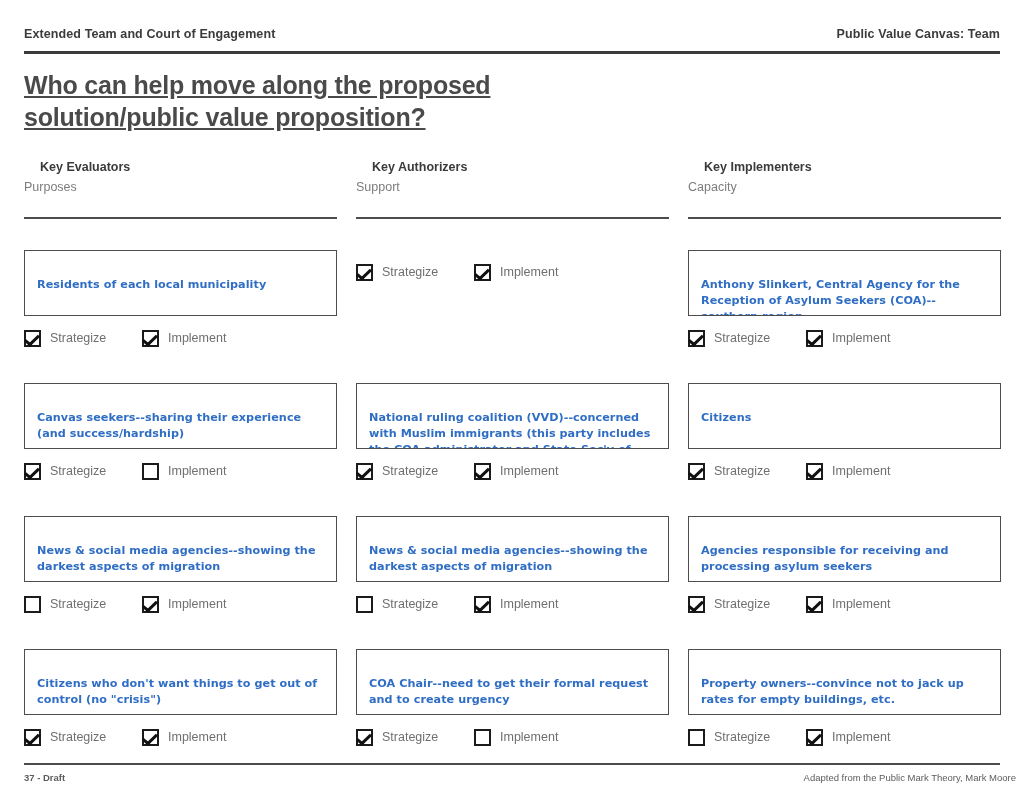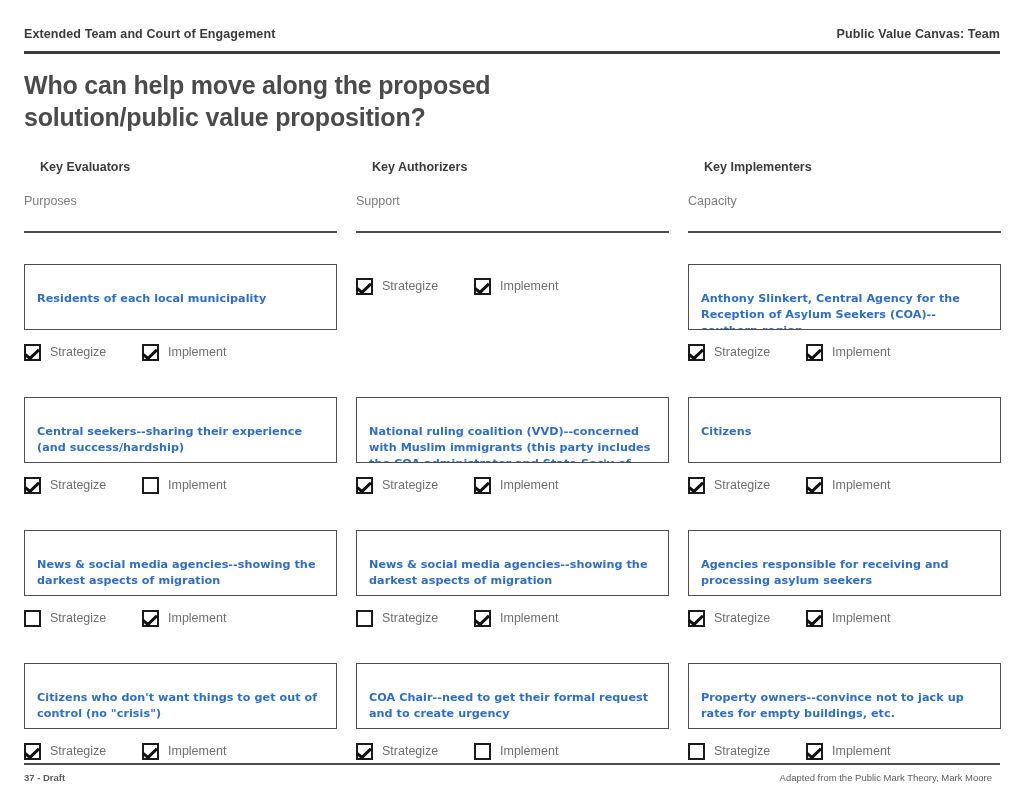--- a/index.html
+++ b/index.html
@@ -54,20 +54,21 @@
   .title {
     position: absolute;
     left: 24px;
     top: 69px;
     width: 640px;
     font-size: 25px;
     font-weight: 700;
     line-height: 1.28;
     color: #4a4a4a;
     letter-spacing: -0.2px;
+    text-decoration: underline;
   }
 
   
   .columns {
     position: absolute;
     left: 24px;
     top: 160px;
     right: 24px;
     display: flex;
     gap: 19px;
@@ -81,21 +82,21 @@
     font-weight: 700;
     color: #3b3b3b;
     line-height: 1.25;
     padding-left: 16px;
   }
   .col-head-sub {
     font-size: 12.5px;
     font-weight: 400;
     color: #7d7d7d;
     line-height: 1.25;
-    margin-top: 18px;
+    margin-top: 4px;
   }
   .col-rule {
     height: 2px;
     background: #4d4d4d;
     margin-top: 22px;
   }
 
   
   .cards {
     margin-top: 31px;
@@ -165,21 +166,21 @@
     position: absolute;
     left: 24px;
     right: 24px;
     bottom: 26px;
     height: 2.4px;
     background: #4d4d4d;
   }
   .footer {
     position: absolute;
     left: 24px;
-    right: 32px;
+    right: 8px;
     bottom: 6px;
     height: 16px;
     display: flex;
     justify-content: space-between;
     align-items: center;
   }
   .footer-left, .footer-right {
     font-size: 9.5px;
     color: #5c5c5c;
     white-space: nowrap;
@@ -215,21 +216,21 @@
                 <span class="check-label">Strategize</span>
               </div>
               <div class="checkitem second">
                 <div class="box checked"></div>
                 <span class="check-label">Implement</span>
               </div>
             </div>
           </div>
           <div class="card">
             <div class="card-box">
-              <div class="card-text">Central seekers--sharing their experience (and success/hardship)</div>
+              <div class="card-text">Canvas seekers--sharing their experience (and success/hardship)</div>
             </div>
             <div class="checkrow">
               <div class="checkitem first">
                 <div class="box checked"></div>
                 <span class="check-label">Strategize</span>
               </div>
               <div class="checkitem second">
                 <div class="box"></div>
                 <span class="check-label">Implement</span>
               </div>

